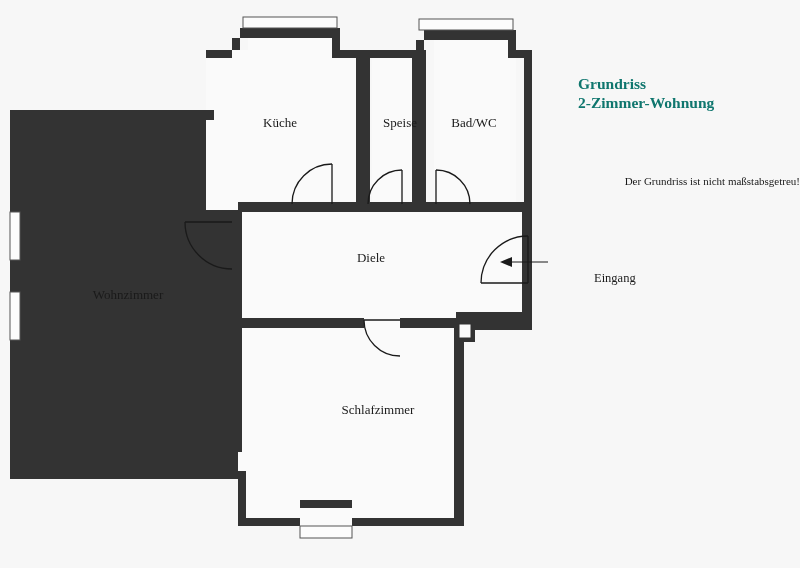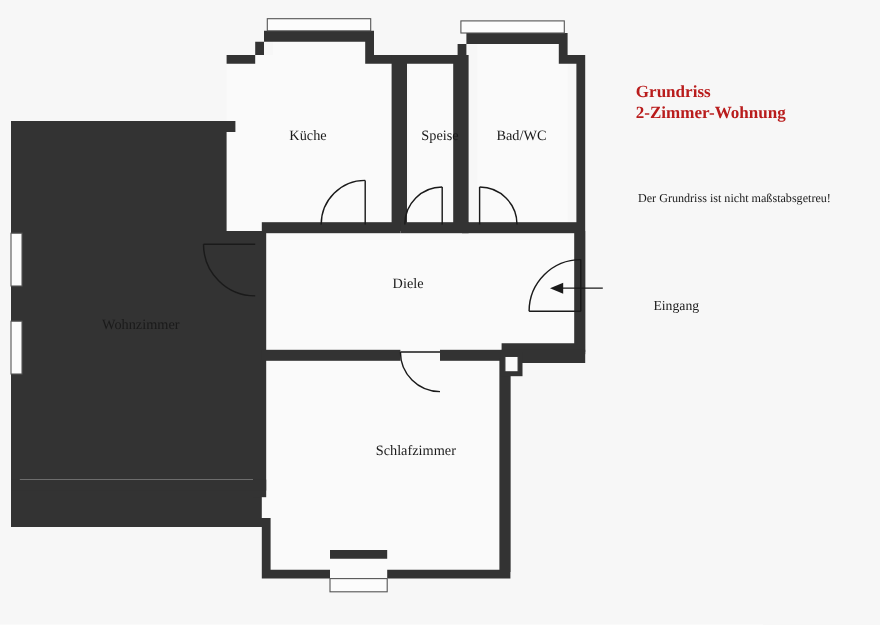--- a/index.html
+++ b/index.html
@@ -32,33 +32,34 @@
   .title-block {
     position: absolute;
     left: 578px;
     top: 74px;
     width: 215px;
   }
   .title-line {
     font-family: "Liberation Serif", "DejaVu Serif", serif;
     font-weight: bold;
     font-size: 15.5px;
-    color: #b91c1c;
+    color: #0f766e;
     line-height: 19px;
     white-space: nowrap;
   }
   .note {
     position: absolute;
     left: 580px;
     top: 175px;
     width: 220px;
     font-family: "Liberation Serif", "DejaVu Serif", serif;
     font-size: 11px;
     color: #1a1a1a;
     white-space: nowrap;
+    text-align: right;
   }
   .callout {
     position: absolute;
     left: 551px;
     top: 270px;
     width: 130px;
     font-family: "Liberation Serif", "DejaVu Serif", serif;
     font-size: 12.5px;
     color: #1a1a1a;
     line-height: 16px;

